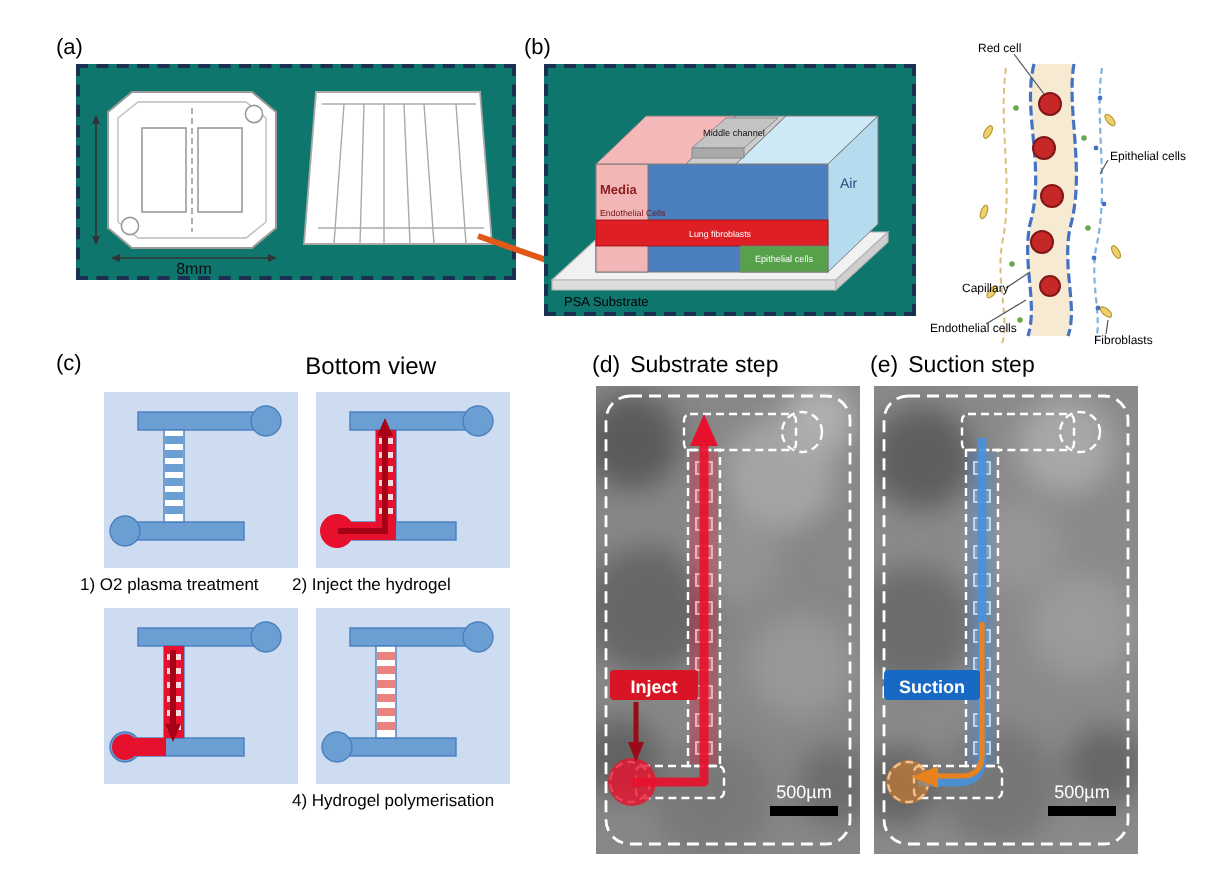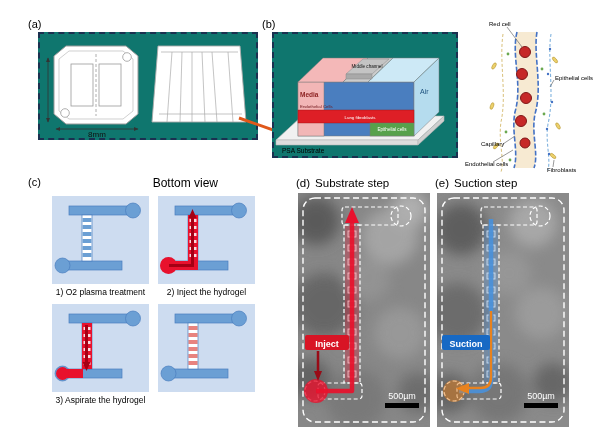--- a/index.html
+++ b/index.html
@@ -2,21 +2,21 @@
 <html><head>
 <meta charset="utf-8">
 <style>
   html,body{margin:0;padding:0;background:#fff;}
   .fig{position:relative;width:608px;height:446px;background:#ffffff;
        font-family:"Liberation Sans",sans-serif;overflow:hidden;}
   .abs{position:absolute;}
   .plabel{font-size:11px;color:#000;}
   .ptitle{font-size:12px;color:#000;}
   .box{border:2px dashed #1b3050;box-sizing:border-box;background:#0f766e;}
-  .caption{font-size:8.5px;color:#000;text-align:center;white-space:nowrap;}
+  .caption{font-size:8.5px;color:#000;white-space:nowrap;}
   .titlerow{display:flex;gap:5px;font-size:11.5px;color:#000;white-space:nowrap;}
   svg{display:block;}
   svg text{font-family:"Liberation Sans",sans-serif;}
 </style>
 </head>
 <body>
 
 <div class="fig">
 
   <svg width="0" height="0" style="position:absolute" aria-hidden="true">
@@ -221,21 +221,21 @@
         <rect x="30.5" y="29" width="9" height="4"></rect>
       <rect x="30.5" y="36" width="9" height="4"></rect>
         <rect x="30.5" y="43" width="9" height="4"></rect>
       <rect x="30.5" y="50" width="9" height="4"></rect>
         <rect x="30.5" y="57" width="9" height="4"></rect>
     </g>
   </svg>
 
   <div class="abs caption" style="left:40px;top:287px;width:121px">1) O2 plasma treatment</div>
   <div class="abs caption" style="left:146px;top:287px;width:121px">2) Inject the hydrogel</div>
-  <div class="abs caption" style="left:40px;top:395px;width:121px">3) Aspirate the hydrogel</div>
+  <div class="abs caption" style="left:146px;top:395px;width:121px">4) Hydrogel polymerisation</div>
 
   <div class="abs titlerow" style="left:296px;top:177px">
     <span>(d)</span>
     <span>Substrate step</span>
   </div>
   <svg class="abs" style="left:298px;top:193px" width="132" height="234" viewBox="0 0 132 234">
     <defs>
         <filter id="blurD">
           <feGaussianBlur stdDeviation="7"></feGaussianBlur>
         </filter>

